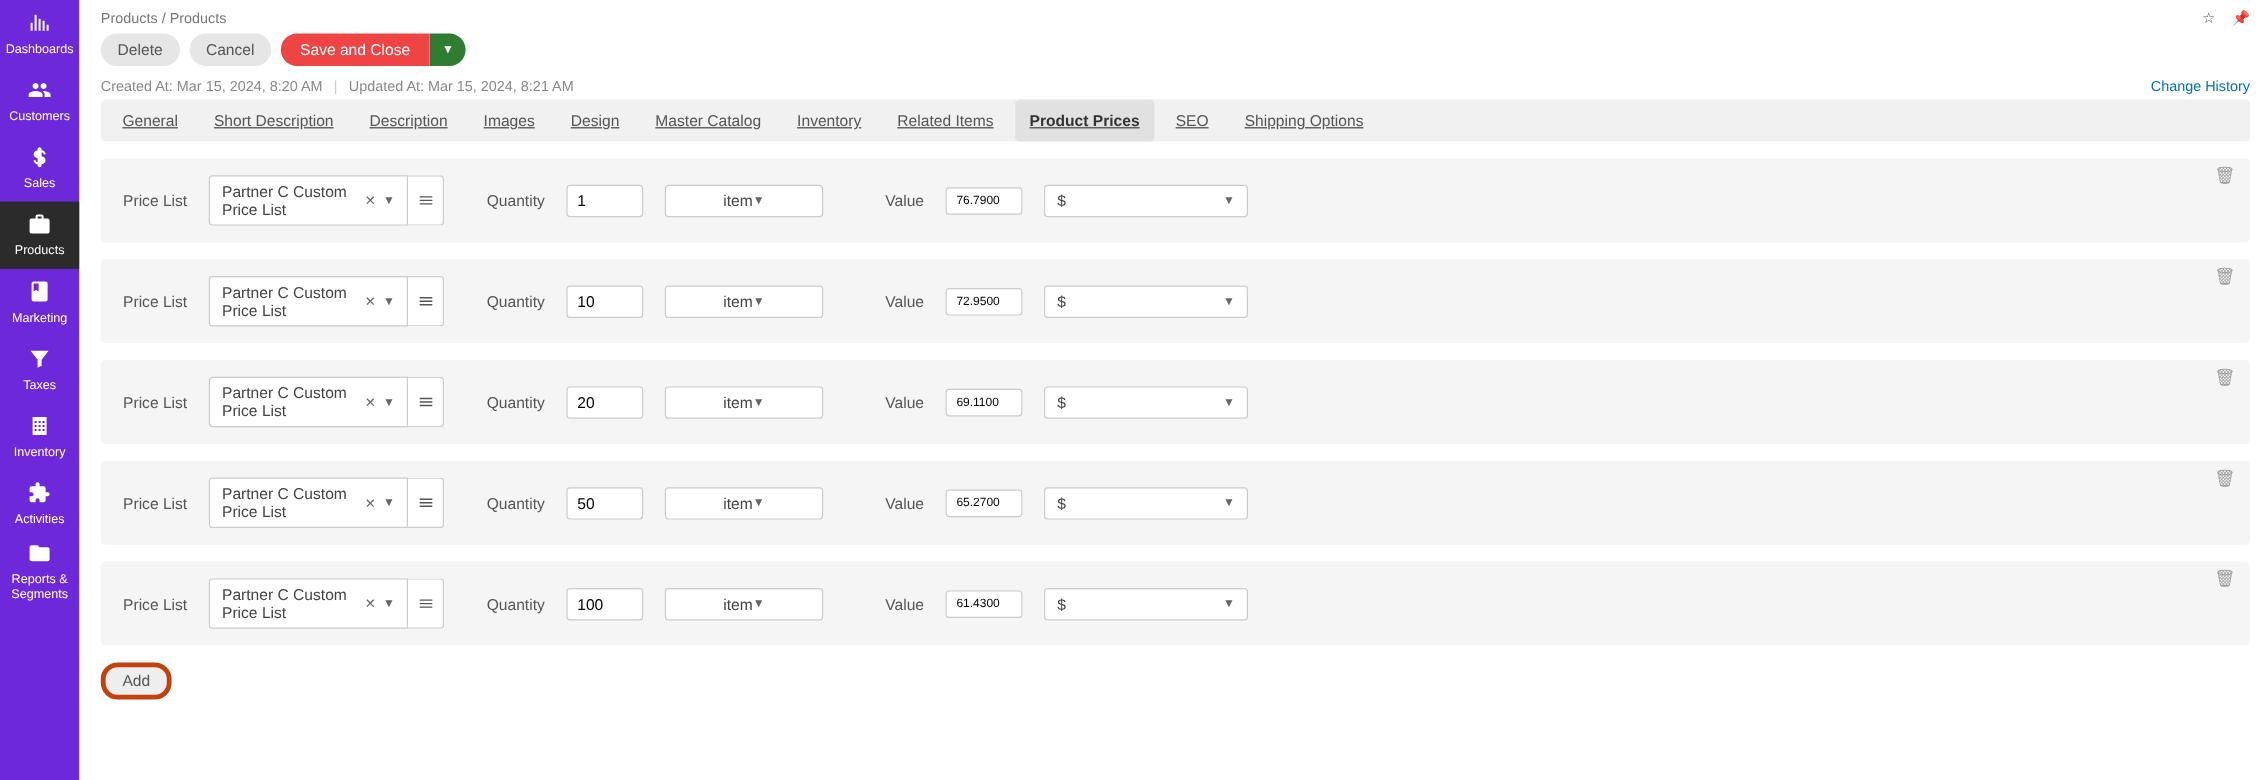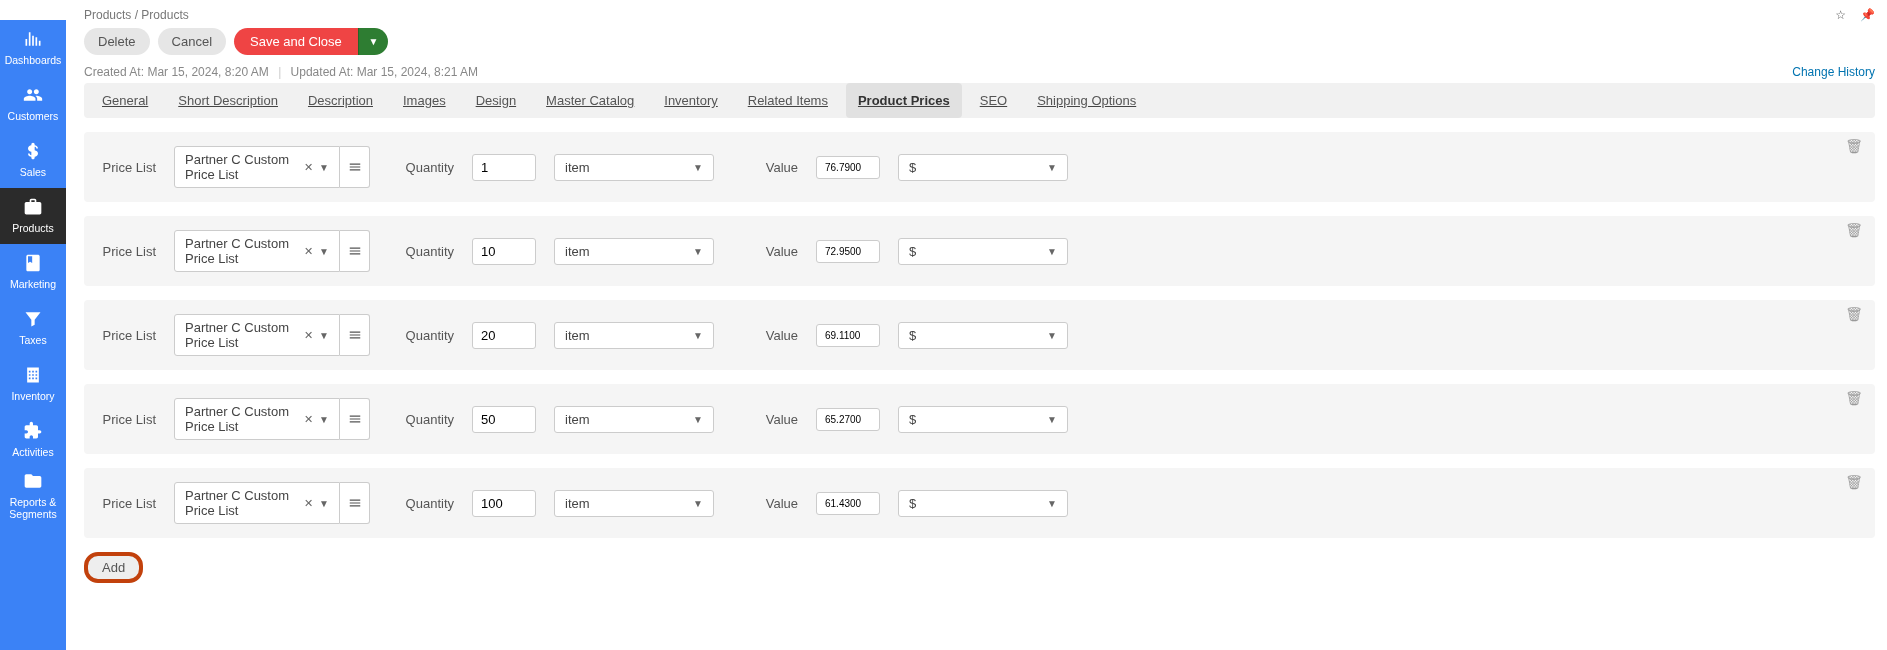--- a/index.html
+++ b/index.html
@@ -7,25 +7,24 @@
   font-family: -apple-system, BlinkMacSystemFont, "Segoe UI", Helvetica, Arial, sans-serif;
   font-size: 13px;
   color: #444;
   background: #fff;
   display: flex;
   min-height: 650px;
 }
 
 .sidebar {
   width: 66px;
-  background: #3b82f6;
+  background: #6d28d9;
   display: flex;
   flex-direction: column;
   flex-shrink: 0;
-  margin-top: 20px;
 }
 .sidebar-item {
   display: flex;
   flex-direction: column;
   align-items: center;
   justify-content: center;
   height: 56px;
   color: #fff;
   font-size: 10.5px;
   cursor: pointer;
@@ -176,24 +175,24 @@
   border-radius: 3px;
   padding: 5px 8px;
   width: 64px;
   font-size: 13px;
 }
 .unit-select {
   background: #fff;
   border: 1px solid #ccc;
   border-radius: 3px;
   padding: 5px 10px;
-  width: 160px;
-  display: flex;
-  align-items: center;
-  justify-content: space-between;
+  width: 132px;
+  display: flex;
+  align-items: center;
+  justify-content: center;
   font-size: 13px;
   cursor: pointer;
 }
 .value-input {
   background: #fff;
   border: 1px solid #ccc;
   border-radius: 3px;
   padding: 5px 8px;
   width: 64px;
   font-size: 10px;

